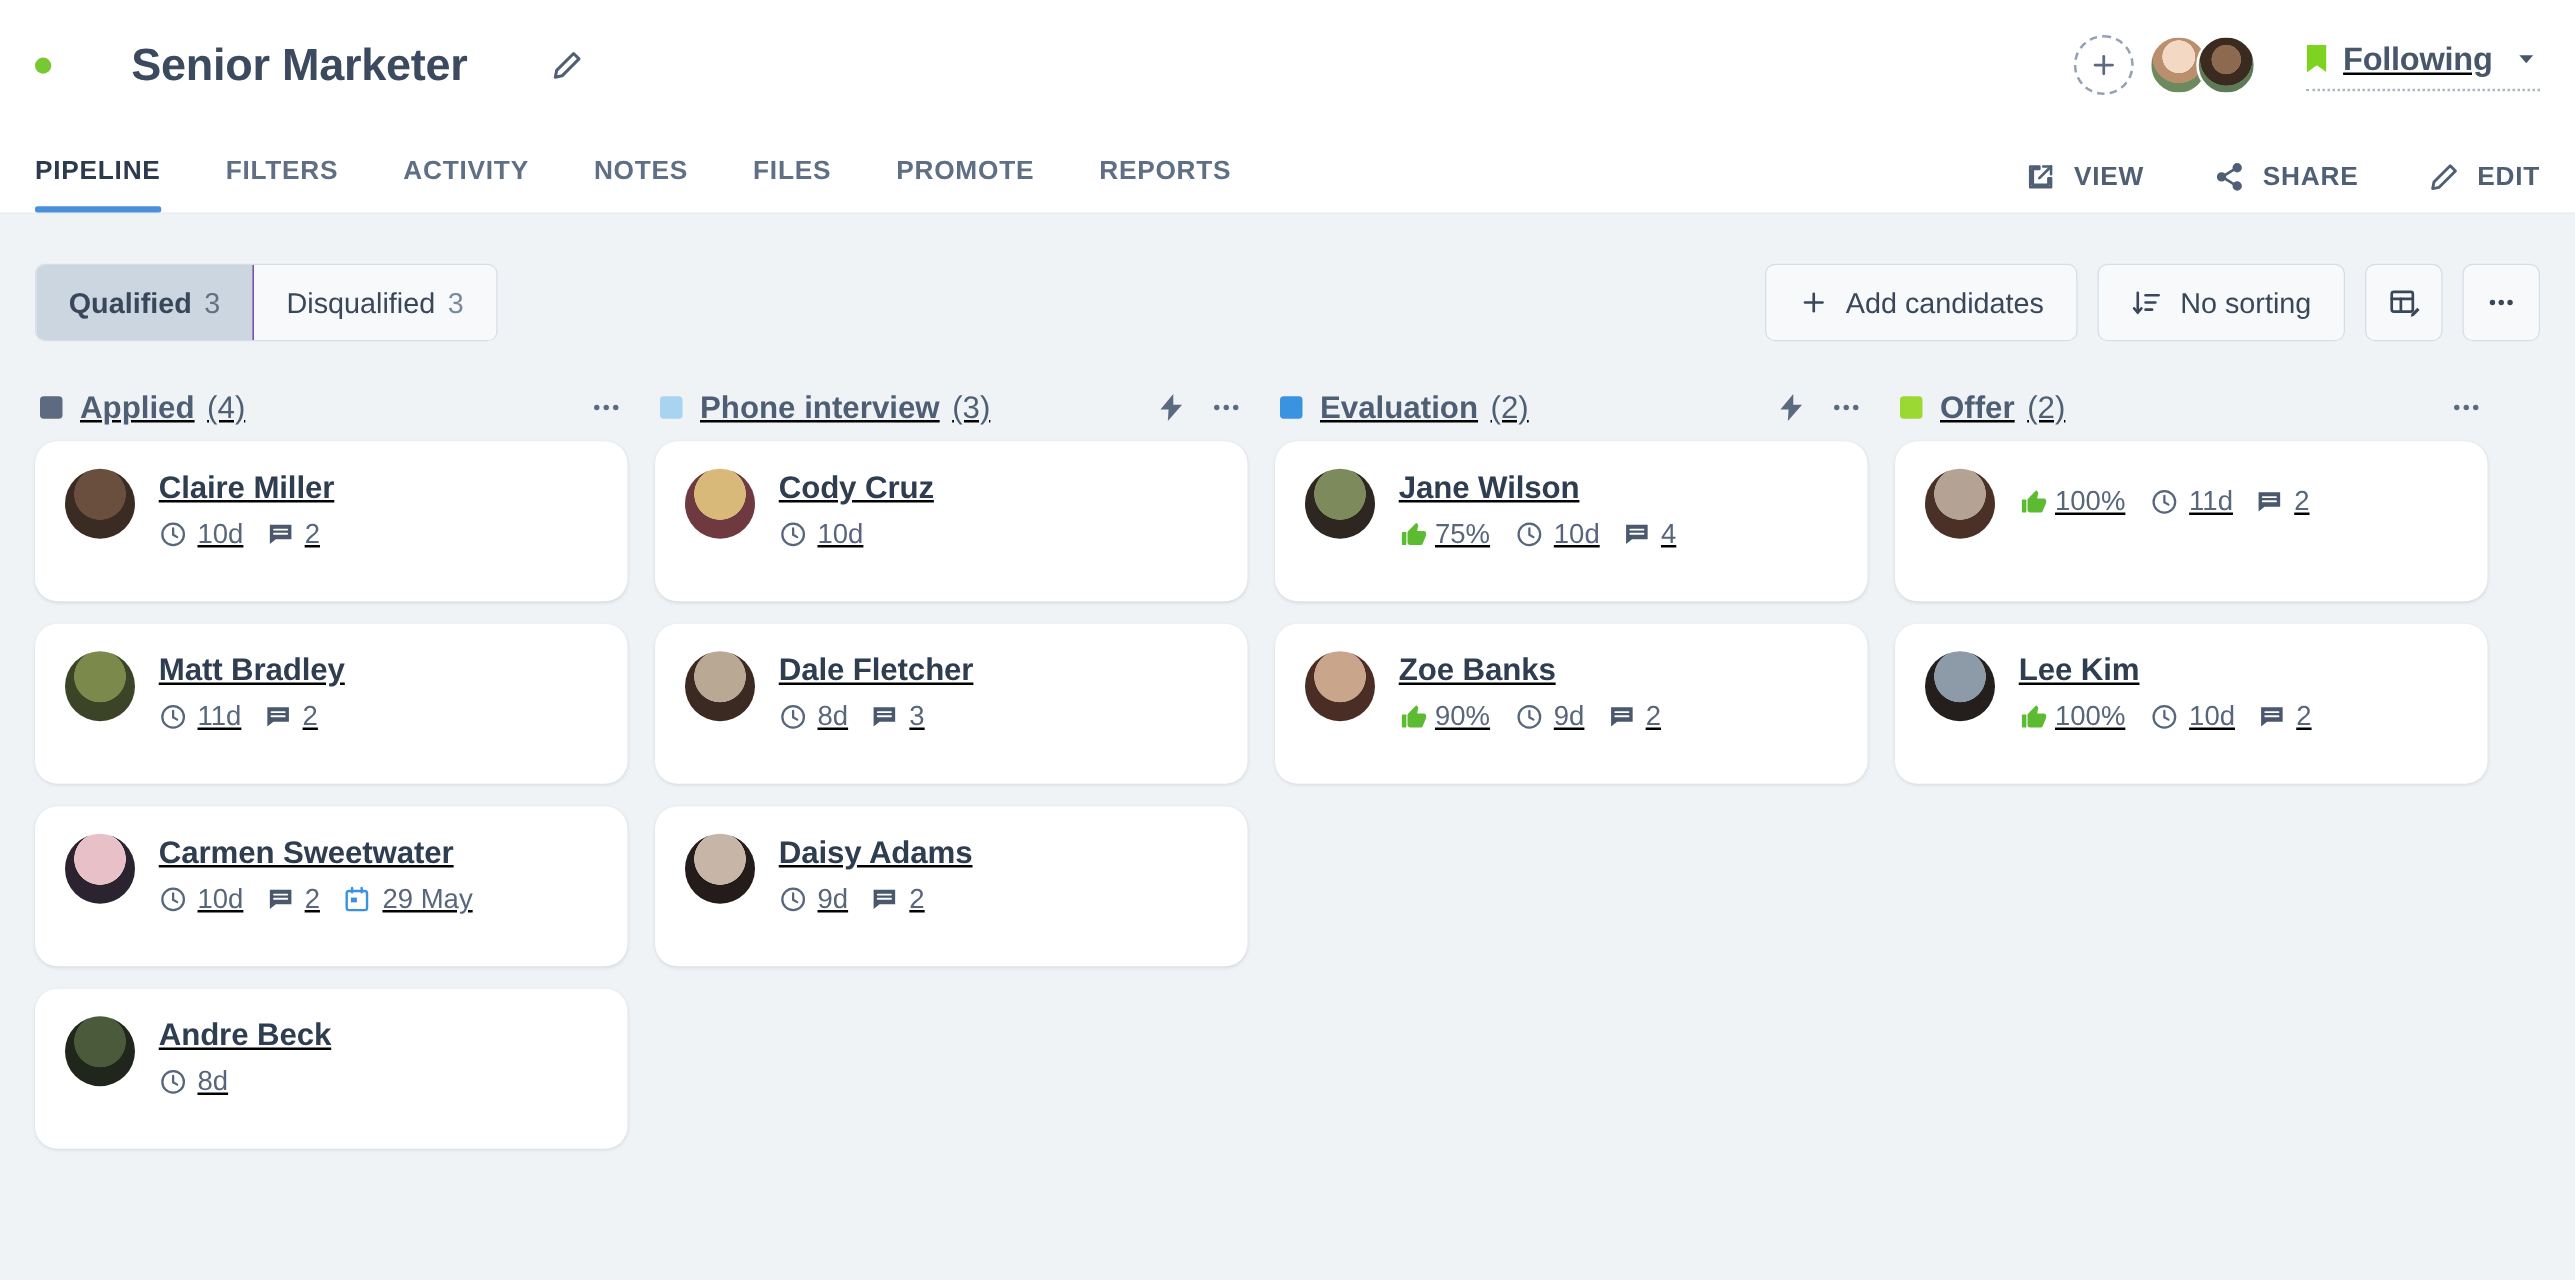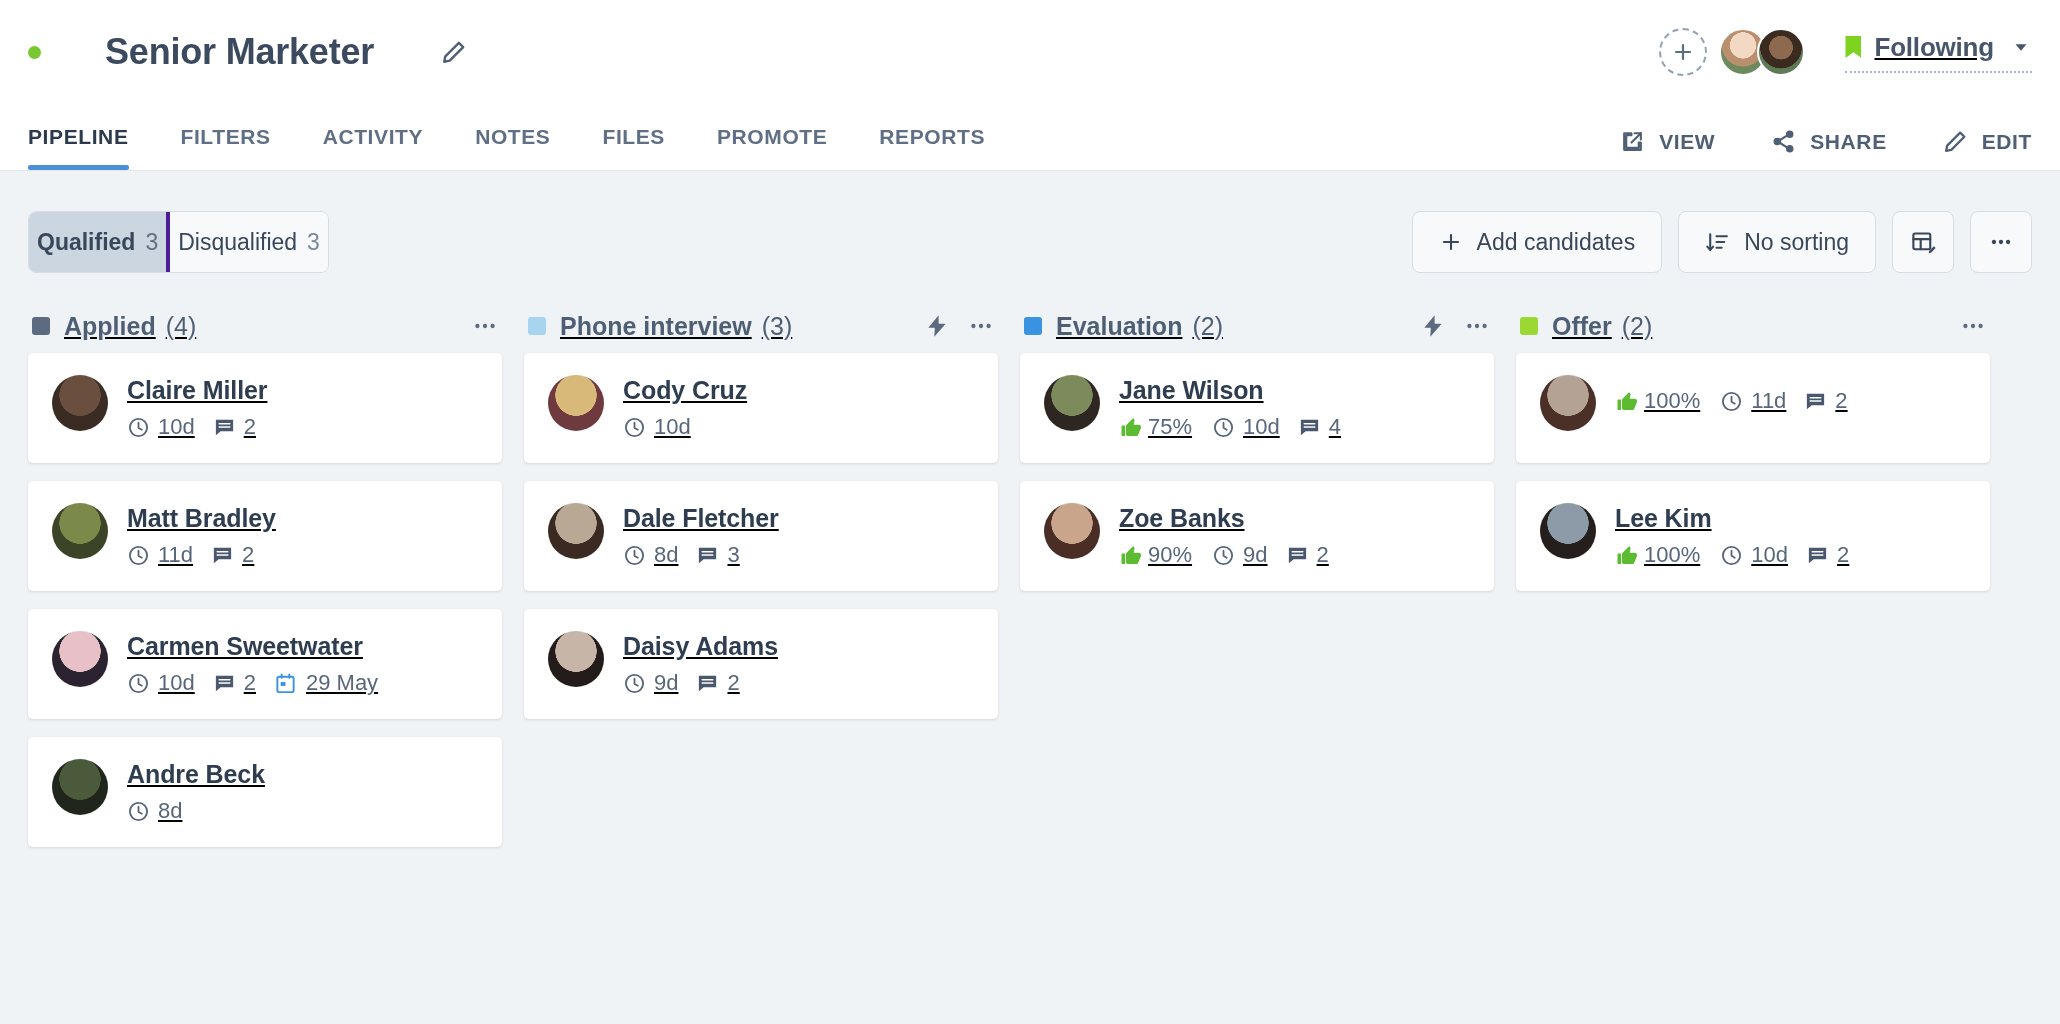--- a/index.html
+++ b/index.html
@@ -143,31 +143,31 @@
   .seg-group {
     display: flex;
     border: 1px solid #d6dde6;
     border-radius: 8px;
     overflow: hidden;
     background: #f7f9fb;
     height: 62px;
   }
   .seg {
     display: flex; align-items: center;
-    padding: 0 8px;
+    padding: 0 26px;
     font-size: 23px;
     color: #39475b;
     cursor: pointer;
     background: #f7f9fb;
     text-align: right;
   }
   .seg.active { background: #ccd6e0; font-weight: bold; }
   .seg .cnt { margin-left: 10px; color: #7a889c; font-weight: normal; }
   .seg.active .cnt { color: #62707f; }
-  .seg + .seg { border-left: 4px solid #4c1d95; }
+  .seg + .seg { border-left: 1px solid #4c1d95; }
 
   .toolbar-right {
     margin-left: auto;
     display: flex; align-items: center; gap: 16px;
   }
   .tb-btn {
     display: flex; align-items: center; justify-content: center;
     height: 62px;
     padding: 0 26px;
     background: #f7f9fb;
@@ -215,24 +215,24 @@
   }
   .col-head-right {
     margin-left: auto;
     display: flex; align-items: center; gap: 18px;
   }
   .bolt-icon, .dots-icon { display: flex; align-items: center; cursor: pointer; }
 
   .cards { display: flex; flex-direction: column; gap: 18px; }
   .card {
     background: #fff;
-    border-radius: 5px;
+    border-radius: 18px;
     box-shadow: 0 1px 3px rgba(40,55,75,0.13);
     padding: 22px 24px;
-    height: 110px;
+    height: 128px;
     display: flex;
     align-items: flex-start;
     cursor: pointer;
   }
   .card-avatar {
     width: 56px; height: 56px;
     border-radius: 50%;
     flex: 0 0 auto;
     margin-right: 19px;
     background-size: cover;

